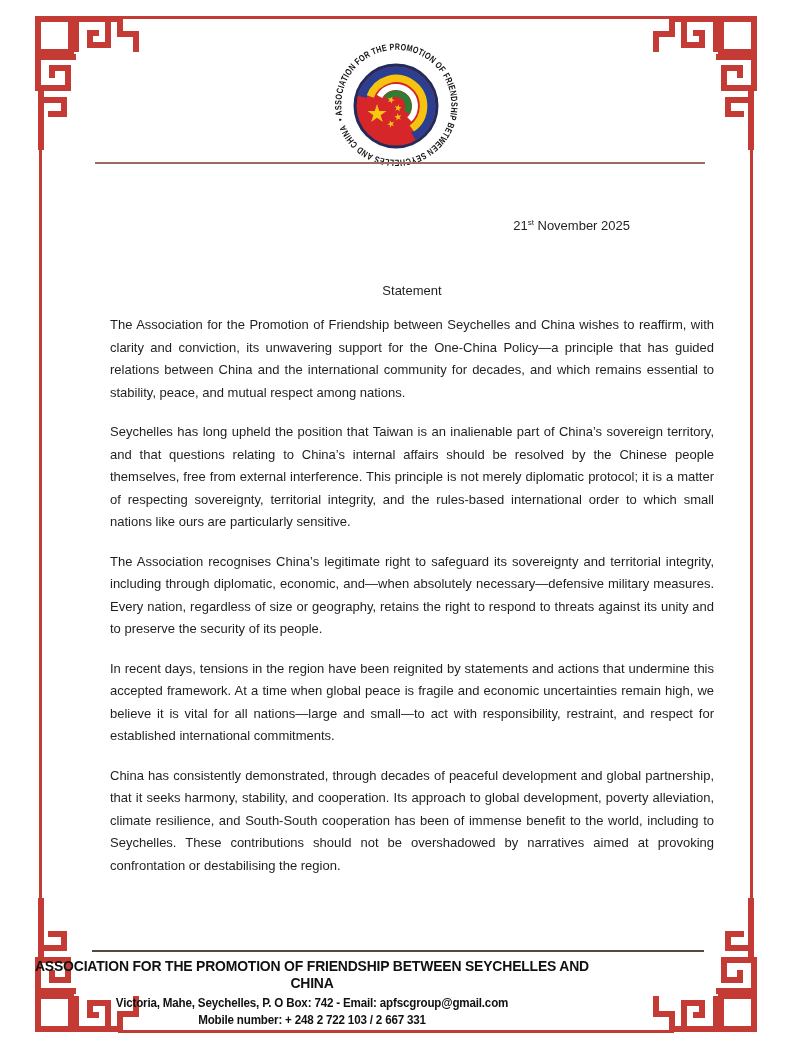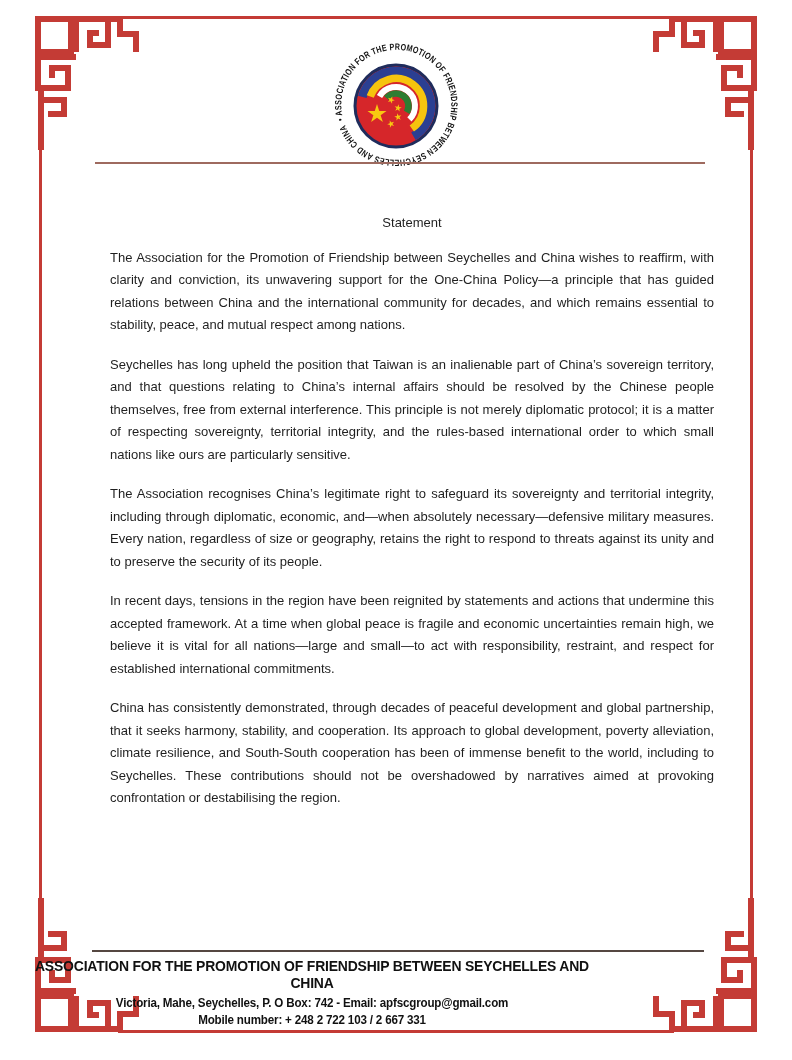--- a/index.html
+++ b/index.html
@@ -117,20 +117,21 @@
     </g>
     <text class="ring-text">
       <textPath href="#ringPath" startOffset="1" textLength="340" lengthAdjust="spacingAndGlyphs">• ASSOCIATION FOR THE PROMOTION OF FRIENDSHIP BETWEEN SEYCHELLES AND CHINA</textPath>
     </text>
   </svg>
 </div>
 
 <div class="logo-rule"></div>
 
 <div class="content">
+  <p class="date-line"><span>21</span><sup>st</sup><span> November 2025</span></p>
   <p class="doc-title">Statement</p>
   <p class="body-par">The Association for the Promotion of Friendship between Seychelles and China wishes to reaffirm, with clarity and conviction, its unwavering support for the One-China Policy—a principle that has guided relations between China and the international community for decades, and which remains essential to stability, peace, and mutual respect among nations.</p>
   <p class="body-par">Seychelles has long upheld the position that Taiwan is an inalienable part of China’s sovereign territory, and that questions relating to China’s internal affairs should be resolved by the Chinese people themselves, free from external interference. This principle is not merely diplomatic protocol; it is a matter of respecting sovereignty, territorial integrity, and the rules-based international order to which small nations like ours are particularly sensitive.</p>
   <p class="body-par">The Association recognises China’s legitimate right to safeguard its sovereignty and territorial integrity, including through diplomatic, economic, and—when absolutely necessary—defensive military measures. Every nation, regardless of size or geography, retains the right to respond to threats against its unity and to preserve the security of its people.</p>
   <p class="body-par">In recent days, tensions in the region have been reignited by statements and actions that undermine this accepted framework. At a time when global peace is fragile and economic uncertainties remain high, we believe it is vital for all nations—large and small—to act with responsibility, restraint, and respect for established international commitments.</p>
   <p class="body-par">China has consistently demonstrated, through decades of peaceful development and global partnership, that it seeks harmony, stability, and cooperation. Its approach to global development, poverty alleviation, climate resilience, and South-South cooperation has been of immense benefit to the world, including to Seychelles. These contributions should not be overshadowed by narratives aimed at provoking confrontation or destabilising the region.</p>
 </div>
 
 <div class="footer-rule"></div>
 <div class="footer">

